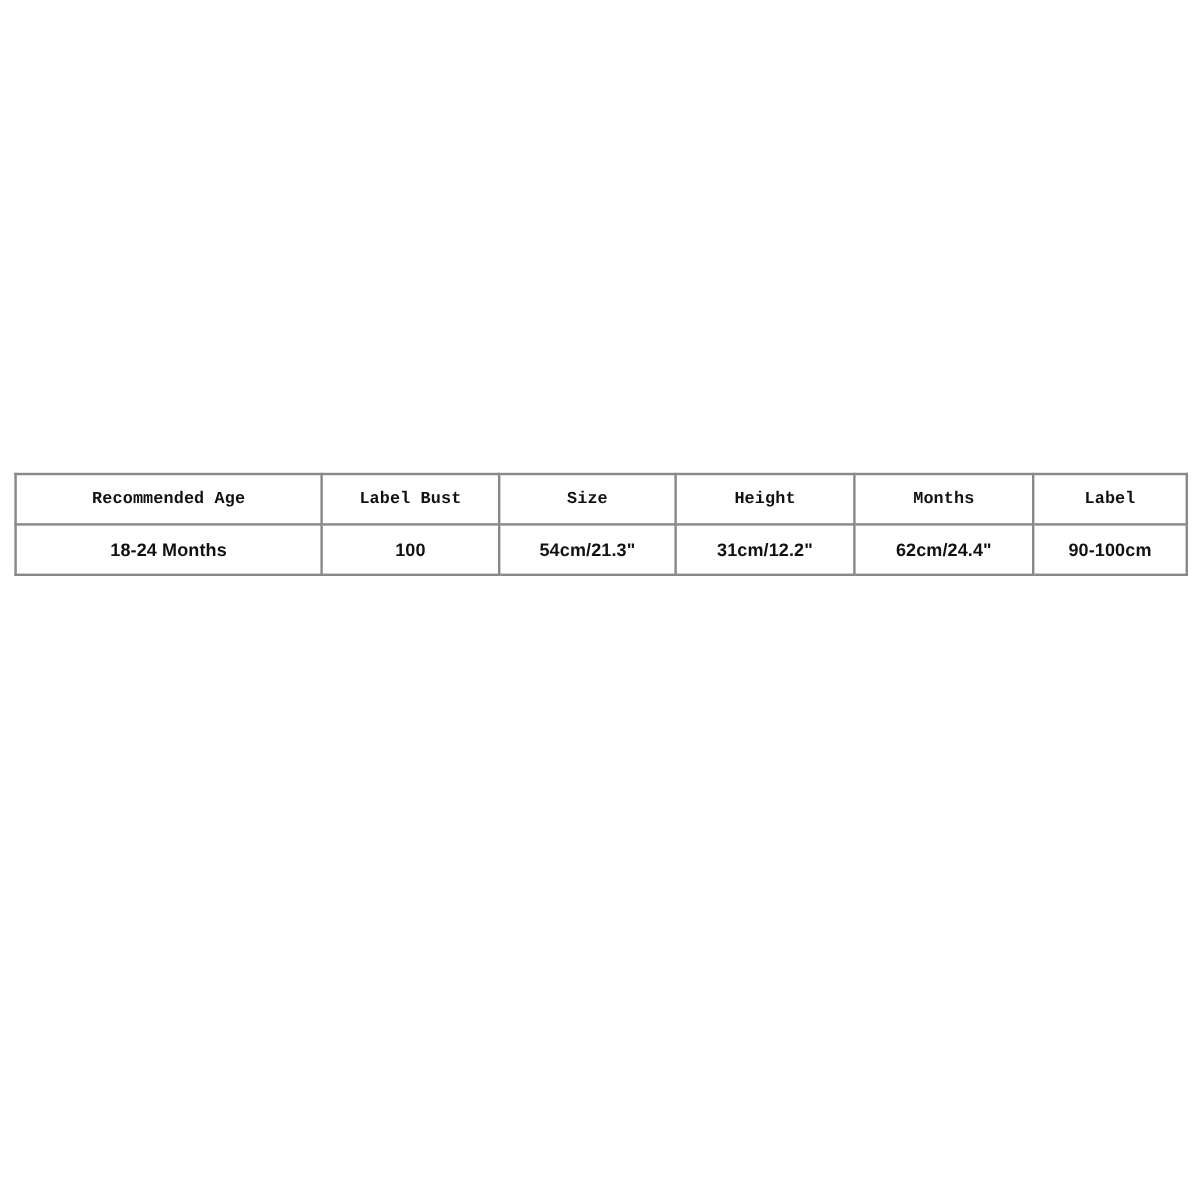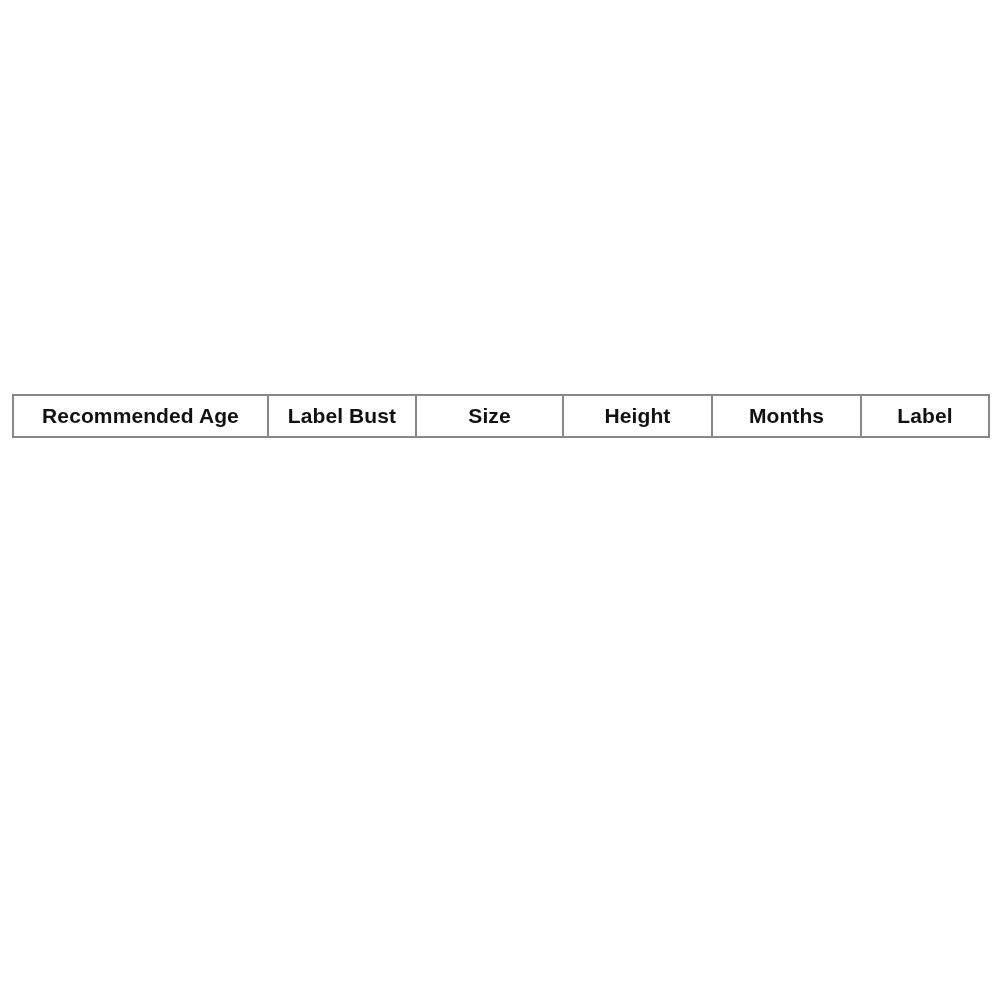--- a/index.html
+++ b/index.html
@@ -43,21 +43,22 @@
     text-align: center;
     vertical-align: middle;
     font-weight: bold;
     font-size: 15px;
     color: #111111;
     letter-spacing: 0.1px;
     white-space: nowrap;
   }
 
   table.size-chart thead th {
-    font-size: 21px;
+    font-size: 14px;
+    font-family: Liberation Mono, monospace;
   }
 </style>
 </head>
 <body>
 
 <div id="size-chart-wrap">
   <table class="size-chart">
     <colgroup>
       <col class="c-age">
       <col class="c-label">
@@ -70,15 +71,23 @@
       <tr>
         <th>Recommended Age</th>
         <th>Label Bust</th>
         <th>Size</th>
         <th>Height</th>
         <th>Months</th>
         <th>Label</th>
       </tr>
     </thead>
     <tbody>
+      <tr>
+        <td>18-24 Months</td>
+        <td>100</td>
+        <td>54cm/21.3"</td>
+        <td>31cm/12.2"</td>
+        <td>62cm/24.4"</td>
+        <td>90-100cm</td>
+      </tr>
     </tbody>
   </table>
 </div>
 
 </body></html>

